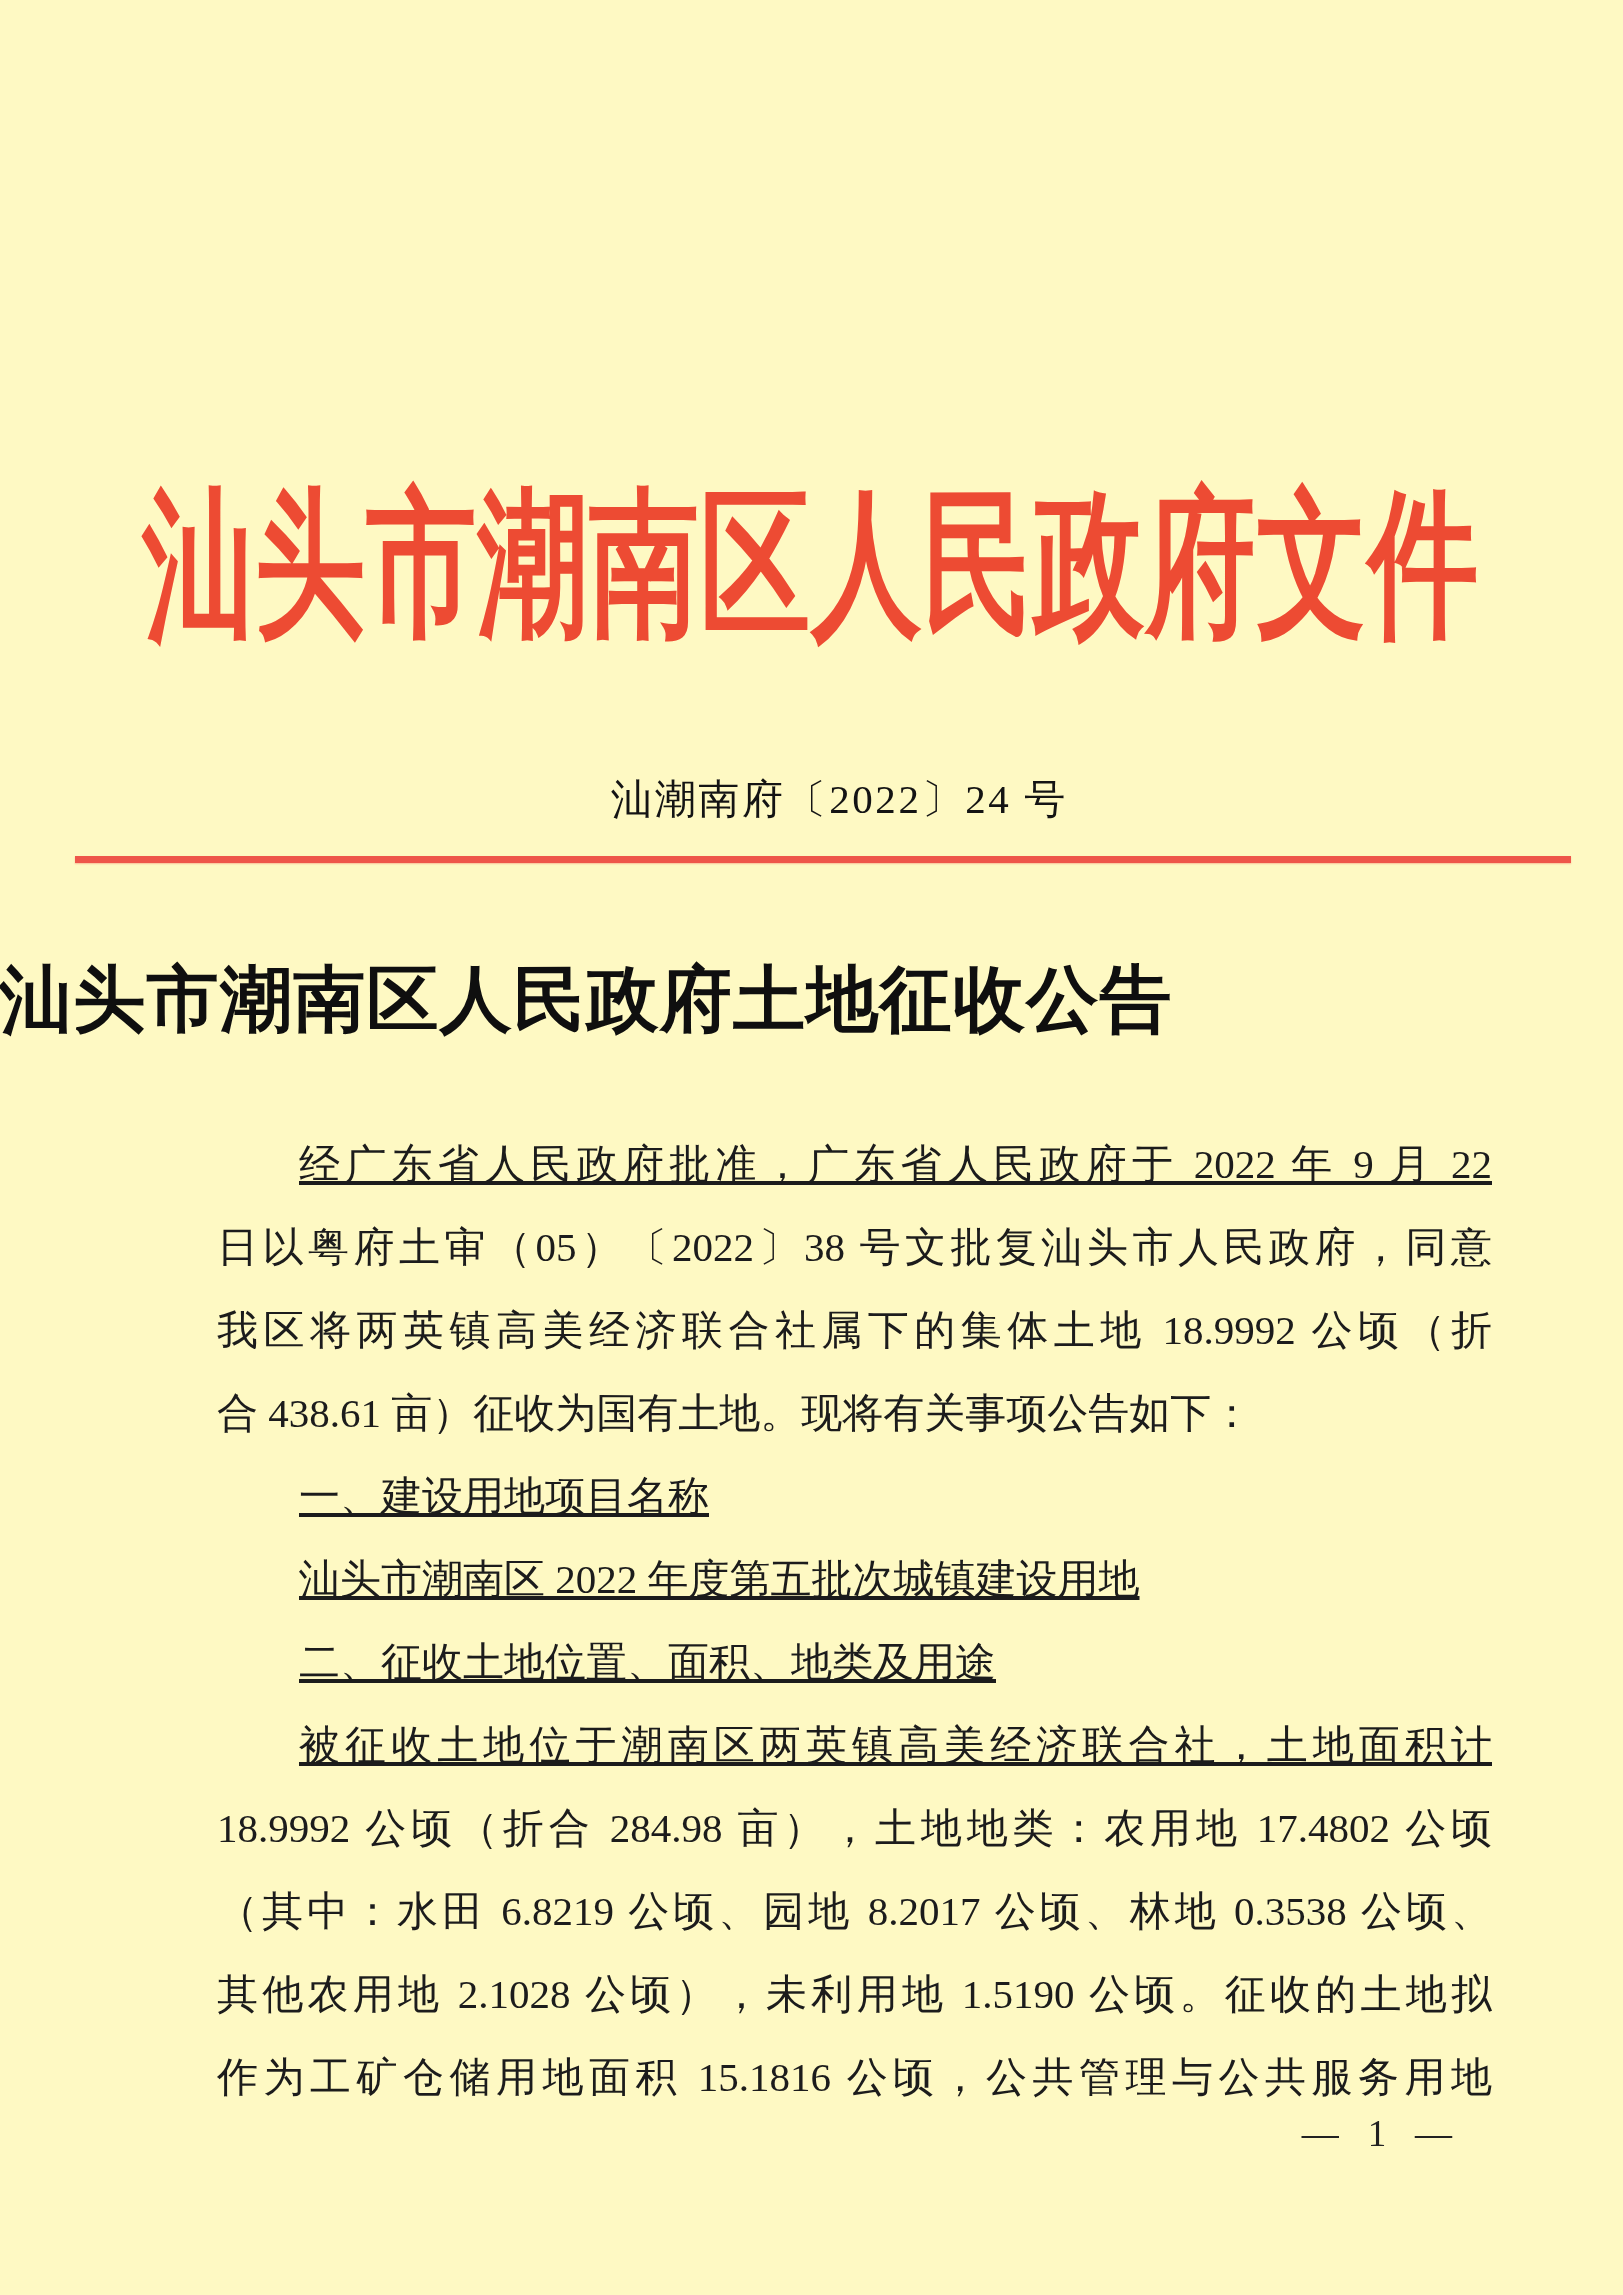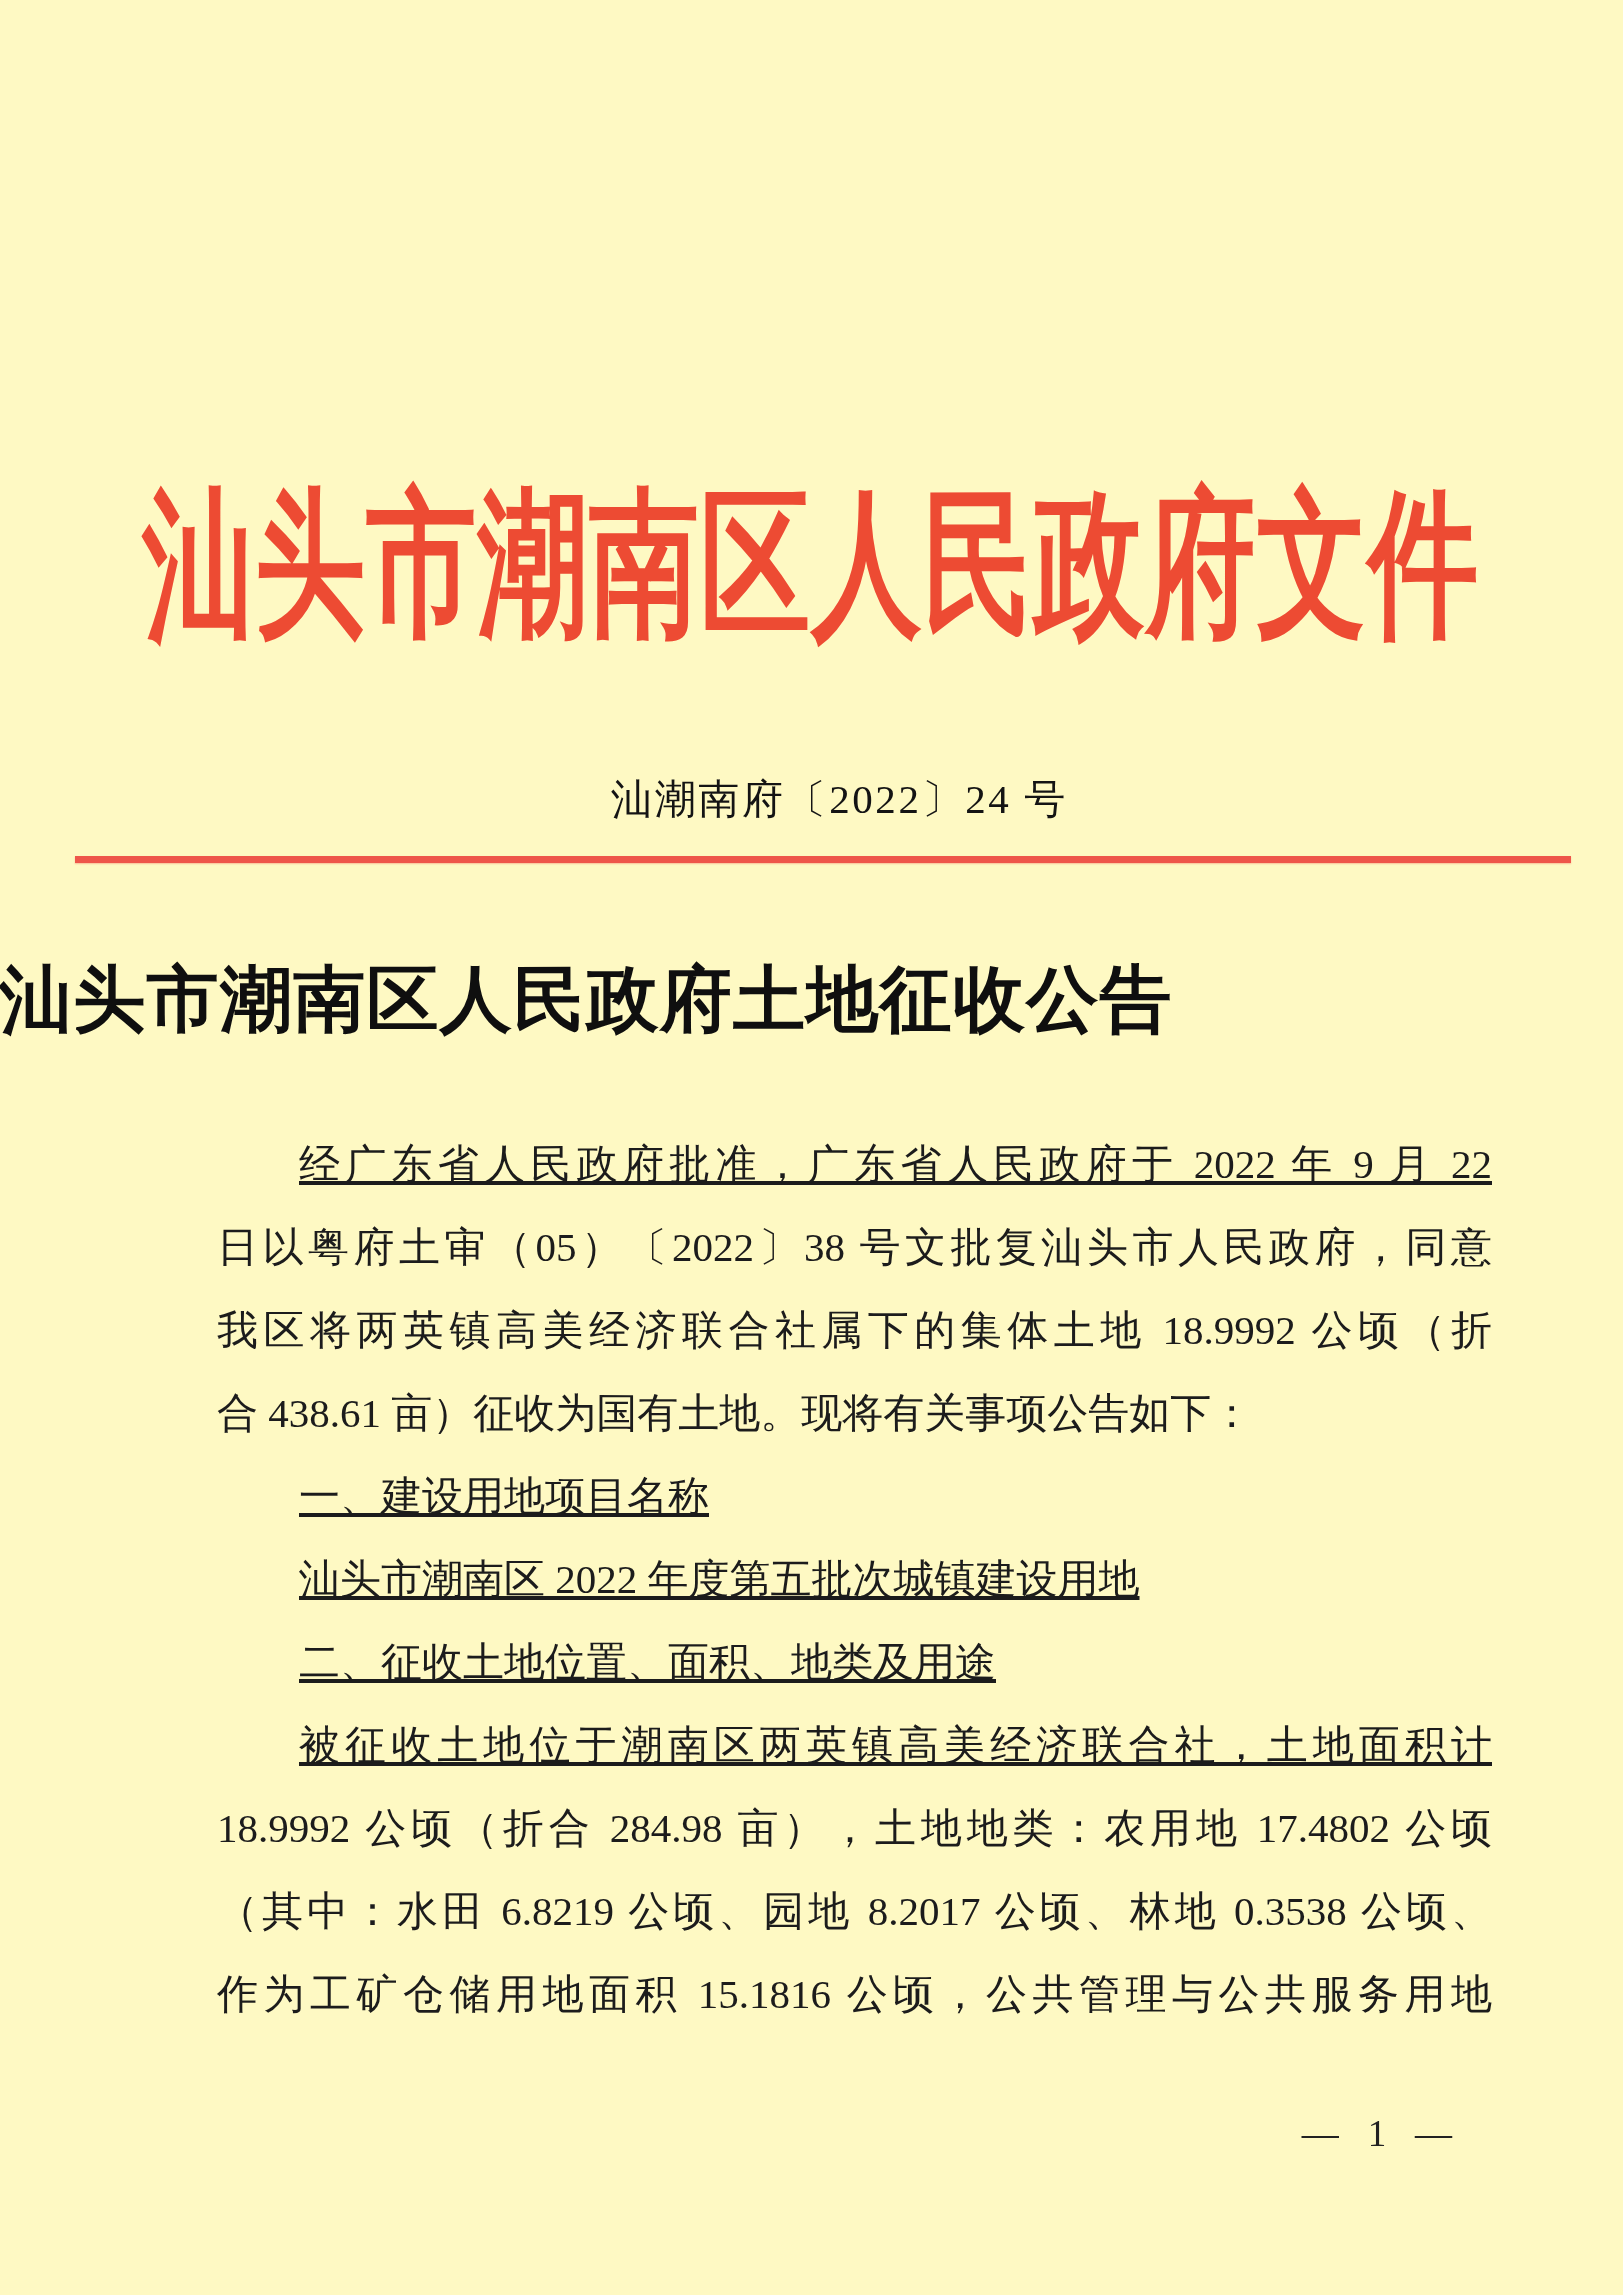--- a/index.html
+++ b/index.html
@@ -134,19 +134,20 @@
     <div class="body-line indent full">经广东省人民政府批准，广东省人民政府于 2022 年 9 月 22</div>
     <div class="body-line full">日以粤府土审（05）〔2022〕38 号文批复汕头市人民政府，同意</div>
     <div class="body-line full">我区将两英镇高美经济联合社属下的集体土地 18.9992 公顷（折</div>
     <div class="body-line">合 438.61 亩）征收为国有土地。现将有关事项公告如下：</div>
     <div class="body-line indent">一、建设用地项目名称</div>
     <div class="body-line indent">汕头市潮南区 2022 年度第五批次城镇建设用地</div>
     <div class="body-line indent">二、征收土地位置、面积、地类及用途</div>
     <div class="body-line indent full">被征收土地位于潮南区两英镇高美经济联合社，土地面积计</div>
     <div class="body-line full">18.9992 公顷（折合 284.98 亩），土地地类：农用地 17.4802 公顷</div>
     <div class="body-line full">（其中：水田 6.8219 公顷、园地 8.2017 公顷、林地 0.3538 公顷、</div>
+    <div class="body-line full">其他农用地 2.1028 公顷），未利用地 1.5190 公顷。征收的土地拟</div>
     <div class="body-line full">作为工矿仓储用地面积 15.1816 公顷，公共管理与公共服务用地</div>
   </div>
 
   <div class="page-footer">— 1 —</div>
 
 </div>
 
 
 </body></html>

